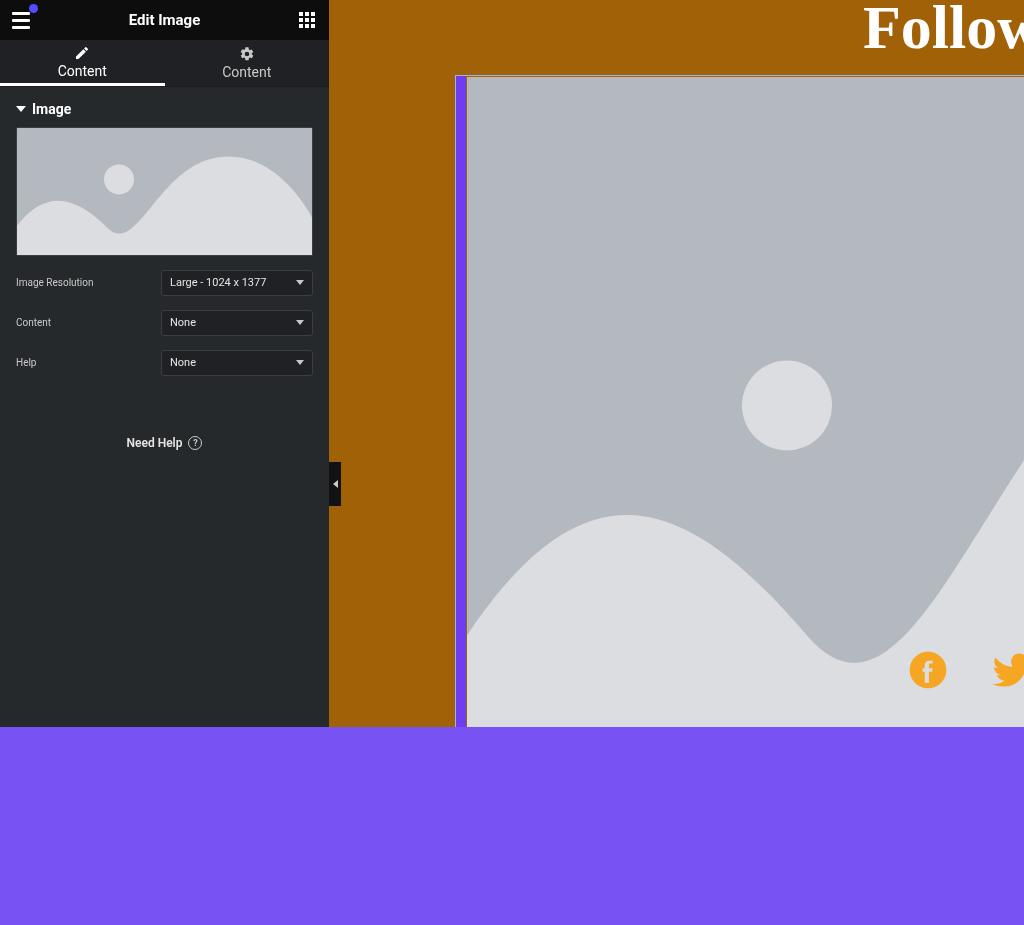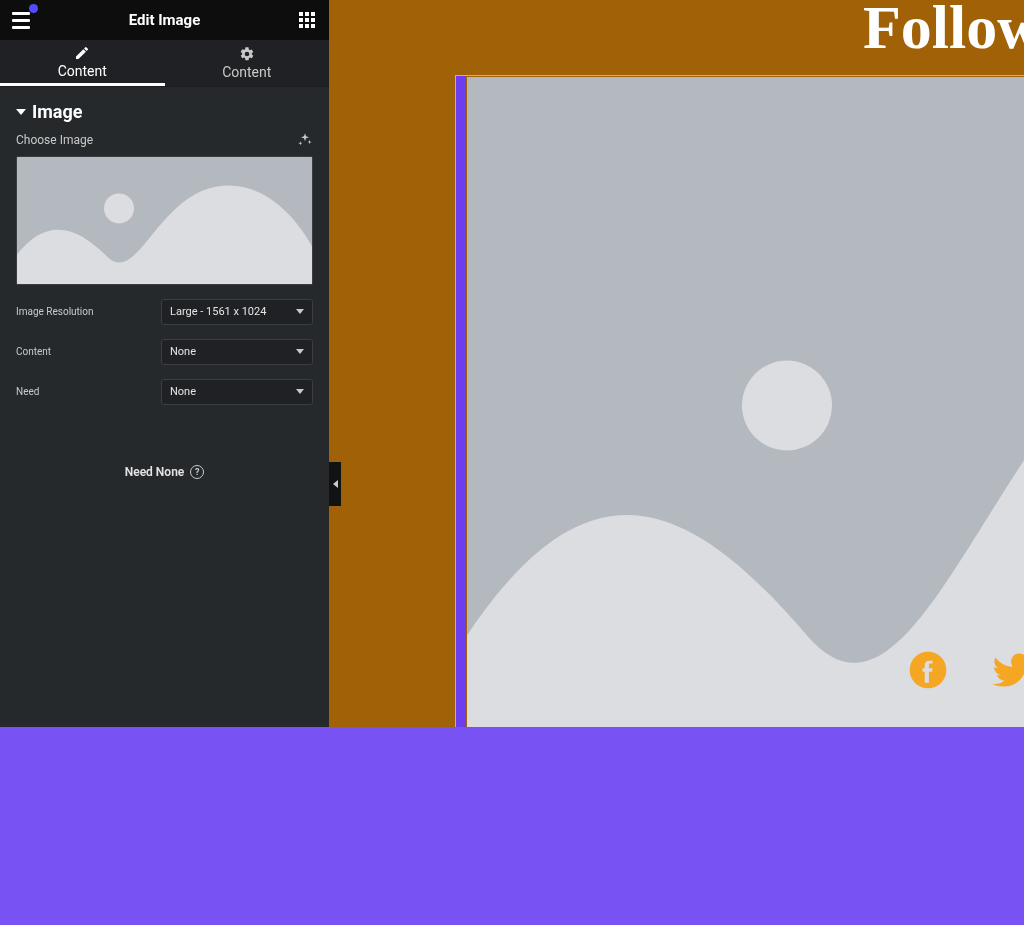--- a/index.html
+++ b/index.html
@@ -70,21 +70,21 @@
     gap: 2px;
     cursor: pointer;
   }
   .tab.active { color: #fff; border-bottom: 3px solid #fff; }
   .tab svg { width: 16px; height: 16px; fill: currentColor; }
 
   
   .section-title {
     display: flex; align-items: center;
     padding: 14px 16px 10px;
-    font-weight: 700; font-size: 18px; color: #fff;
+    font-weight: 700; font-size: 14px; color: #fff;
     gap: 6px;
     cursor: pointer;
   }
   .section-title .caret {
     width: 0; height: 0;
     border-left: 5px solid transparent;
     border-right: 5px solid transparent;
     border-top: 6px solid #fff;
   }
 
@@ -245,61 +245,55 @@
         <span>Content</span>
       </div>
     </div>
 
     <div class="section-title">
       <span class="caret"></span>
       <span>Image</span>
     </div>
 
     <div class="control-block">
-      <div class="choose-row">
-        <span>Choose Image</span>
-        <svg class="sparkle" viewBox="0 0 24 24" fill="#c9c9c9">
-            <path d="M12 2l1.5 4.5L18 8l-4.5 1.5L12 14l-1.5-4.5L6 8l4.5-1.5L12 2zm7 10l.9 2.7L22 15l-2.1.7L19 18l-.9-2.3L16 15l2.1-.7L19 12zM5 14l.8 2.3L8 17l-2.2.7L5 20l-.8-2.3L2 17l2.2-.7L5 14z"></path>
-          </svg>
-      </div>
 
       <div class="image-placeholder">
         <svg viewBox="0 0 295 128" preserveAspectRatio="xMidYMid slice">
           <rect width="295" height="128" fill="#b4b8bf"></rect>
           <circle cx="102" cy="52" r="15" fill="#dcdde1"></circle>
           <path d="M0 128 L0 98 C30 60 60 70 90 100 C120 130 140 40 200 30 C260 20 295 90 295 90 L295 128 Z" fill="#dcdde1"></path>
         </svg>
       </div>
 
       <div class="field-row">
         <label>Image Resolution</label>
         <div class="select">
-          <span>Large - 1561 x 1024</span>
+          <span>Large - 1024 x 1377</span>
           <span class="chev"></span>
         </div>
       </div>
 
       <div class="field-row">
         <label>Content</label>
         <div class="select">
           <span>None</span>
           <span class="chev"></span>
         </div>
       </div>
 
       <div class="field-row">
-        <label>Need</label>
+        <label>Help</label>
         <div class="select">
           <span>None</span>
           <span class="chev"></span>
         </div>
       </div>
 
       <div class="need-help">
-        <span>Need None</span>
+        <span>Need Help</span>
         <span class="q">?</span>
       </div>
     </div>
 
     <div class="collapse-handle">
       <span class="arr"></span>
     </div>
   </aside>
 
   <main class="canvas">

